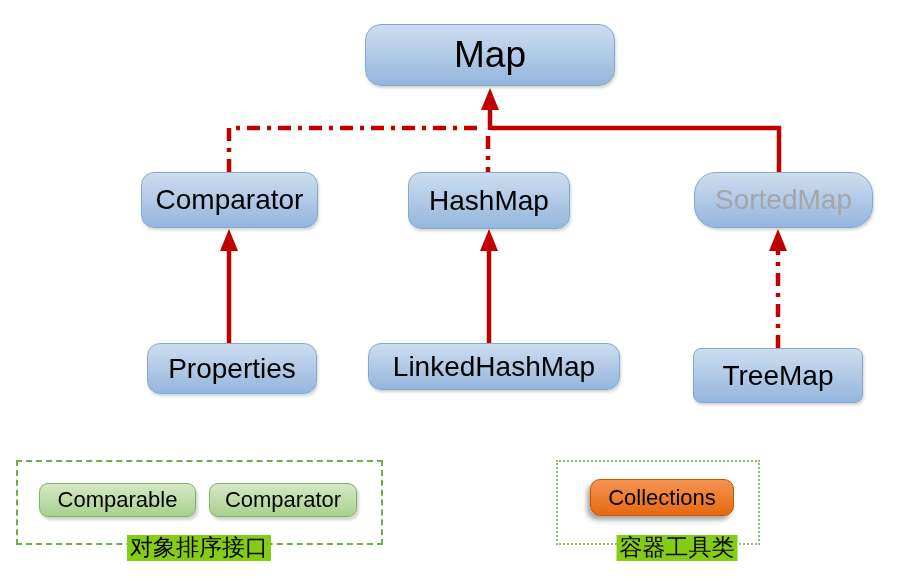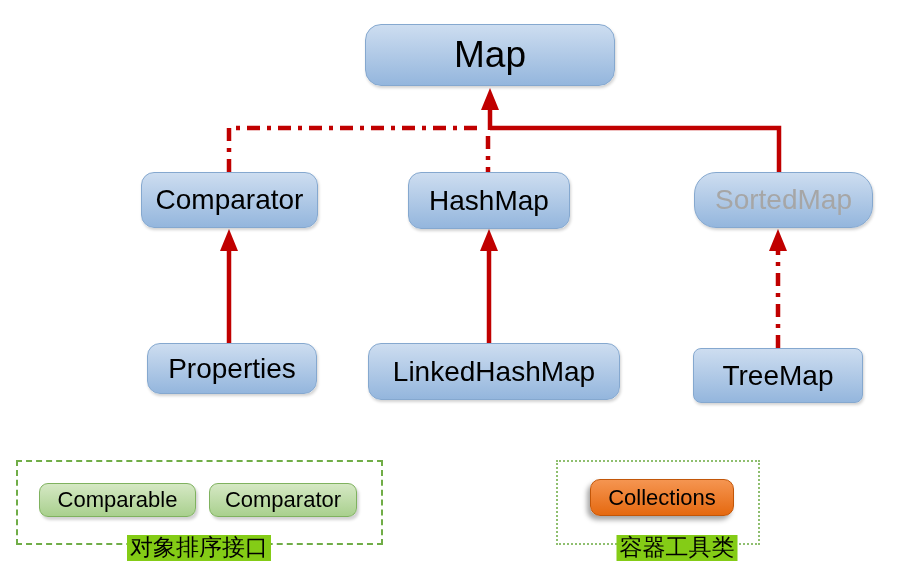--- a/index.html
+++ b/index.html
@@ -118,21 +118,21 @@
   <div class="node root" style="left:365px; top:24px; width:250px; height:62px;">Map</div>
 
   <div class="node" style="left:141px; top:172px; width:177px; height:56px;">Comparator</div>
 
   <div class="node" style="left:408px; top:172px; width:162px; height:57px;">HashMap</div>
 
   <div class="node muted" style="left:694px; top:172px; width:179px; height:56px;">SortedMap</div>
 
   <div class="node" style="left:147px; top:343px; width:170px; height:51px;">Properties</div>
 
-  <div class="node" style="left:368px; top:343px; width:252px; height:57px;">LinkedHashMap</div>
+  <div class="node" style="left:368px; top:343px; width:252px; height:47px;">LinkedHashMap</div>
 
   <div class="node" style="left:693px; top:348px; width:170px; height:55px;border-radius:8px;">TreeMap</div>
 
   <div class="legend dashed" style="left:16px; top:460px; width:367px; height:85px;">
     <div class="chip green" style="left:21px; top:21px; width:157px; height:34px;">Comparable</div>
     <div class="chip green" style="left:191px; top:21px; width:148px; height:34px;">Comparator</div>
   </div>
   <div class="caption" style="left:199px; top:535px;">对象排序接口</div>
 
   <div class="legend dotted" style="left:556px; top:460px; width:204px; height:85px;">

